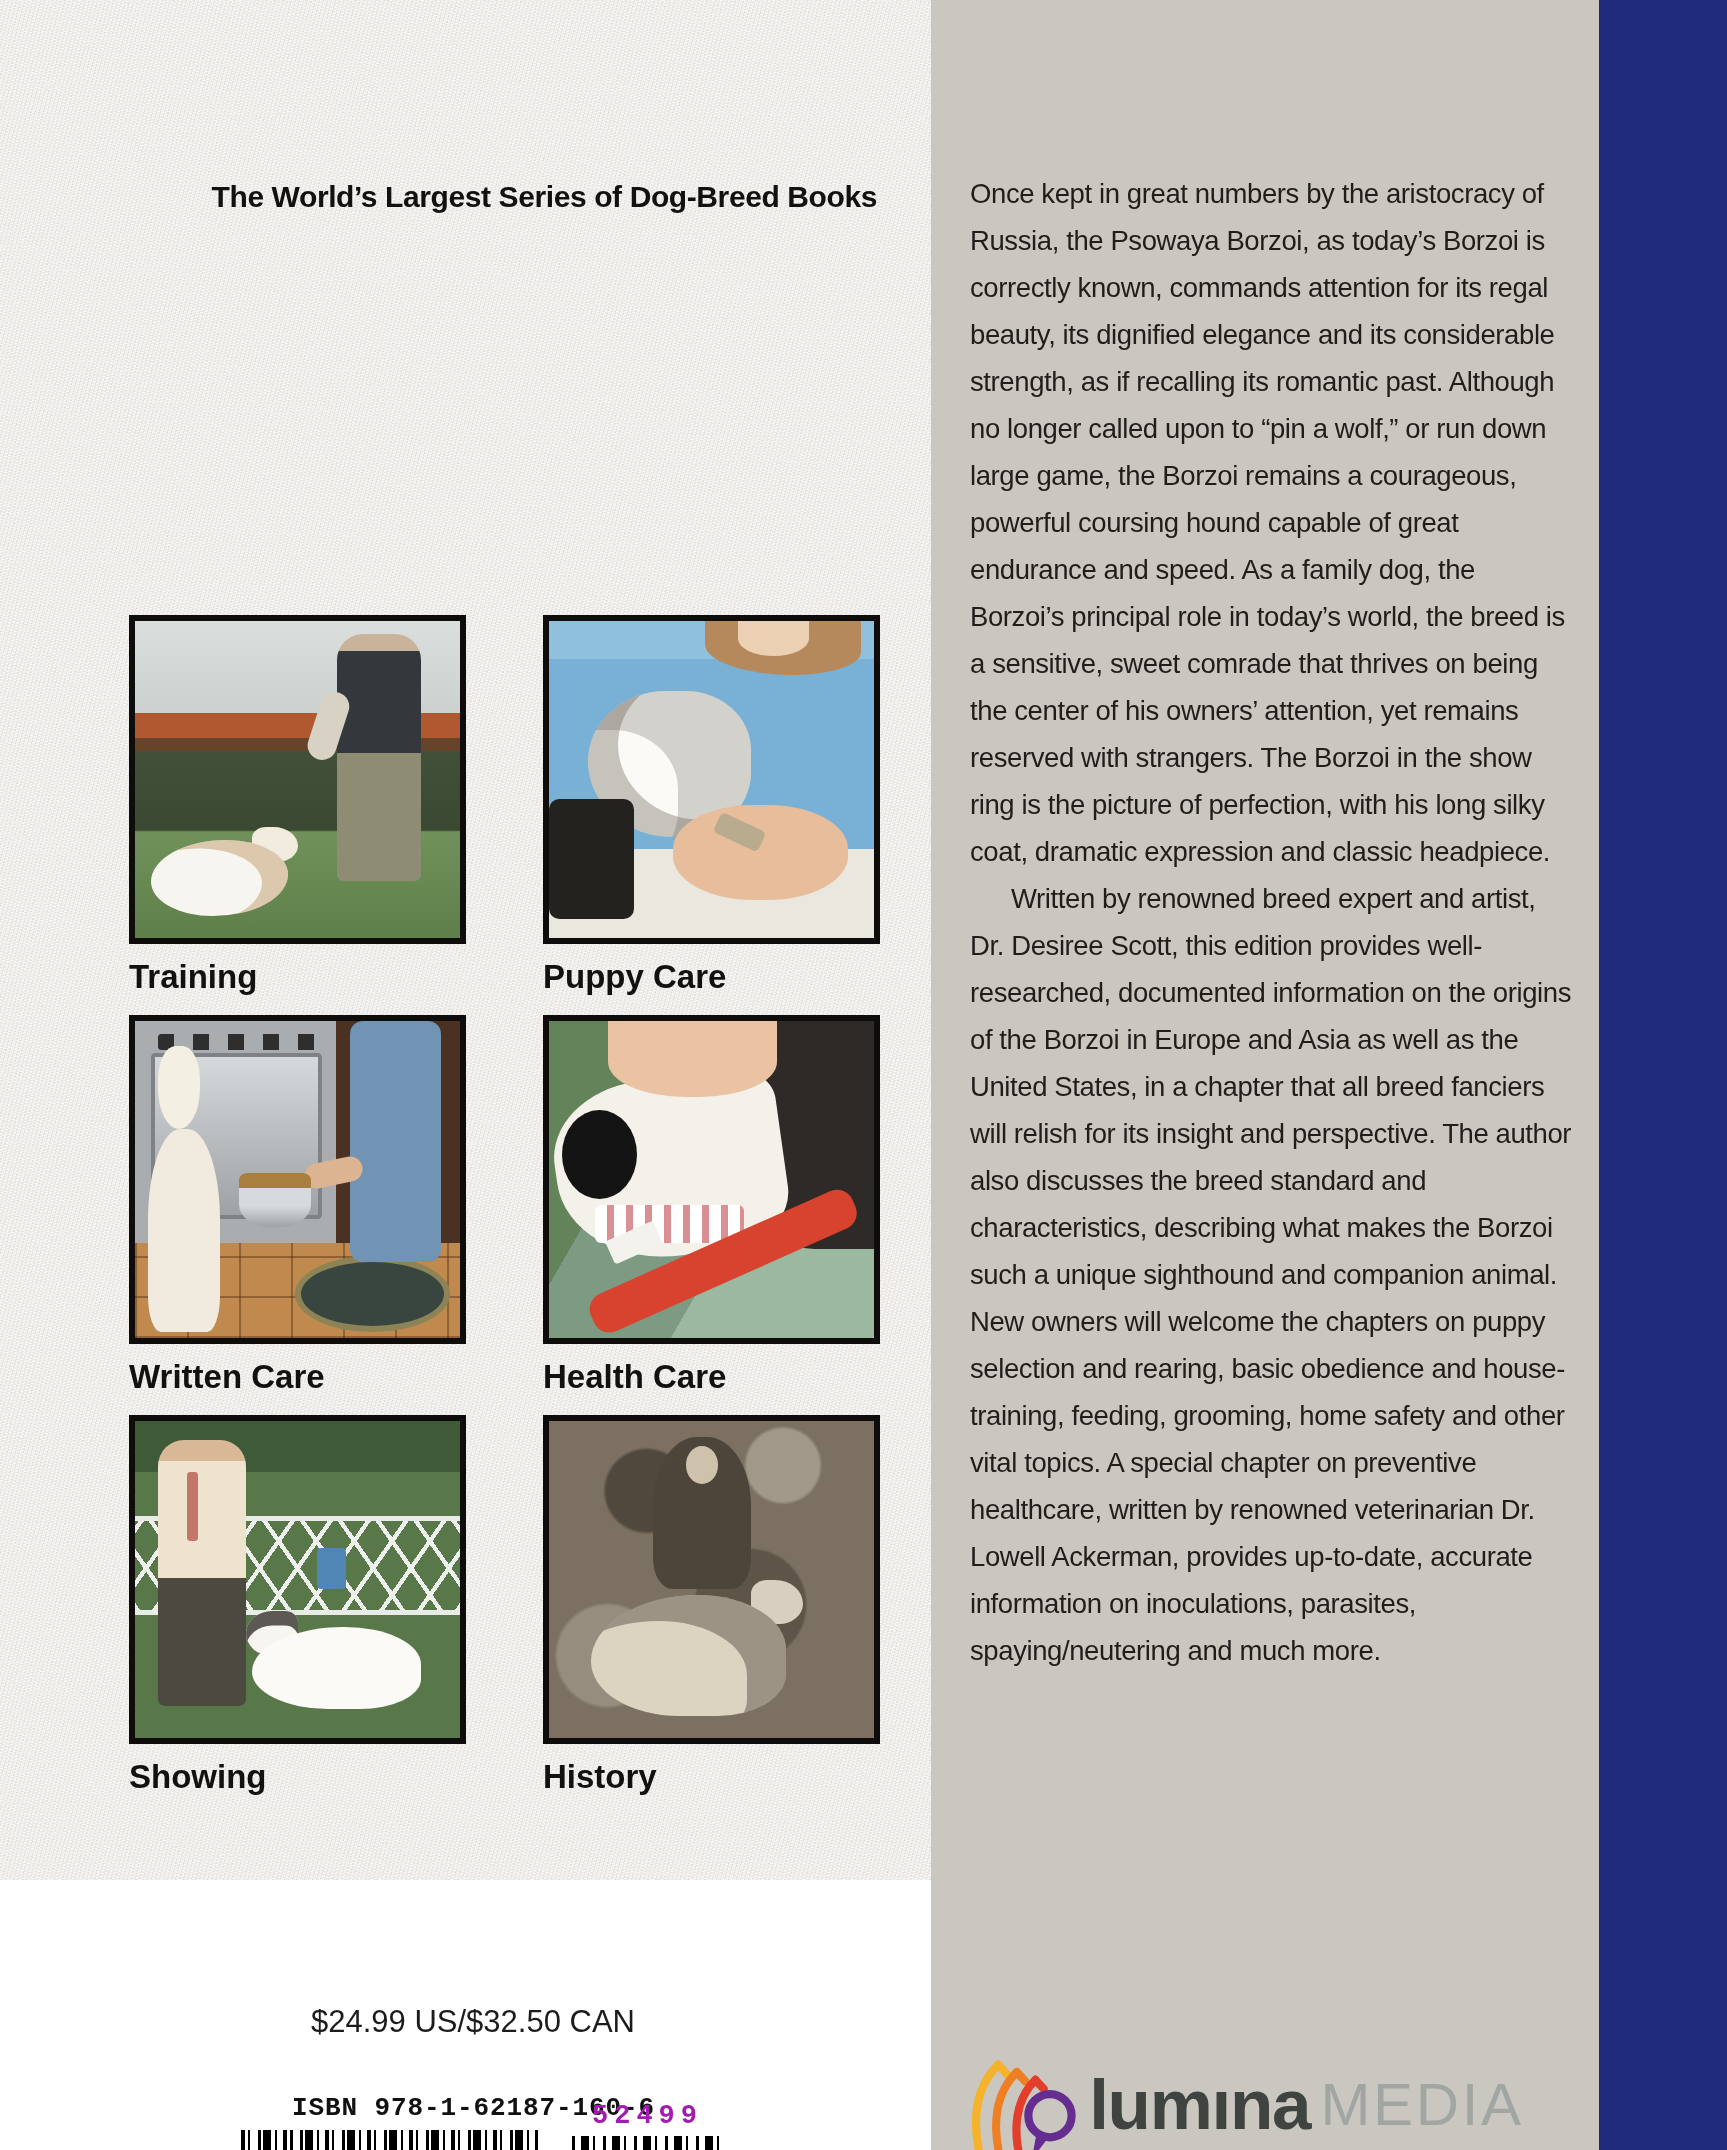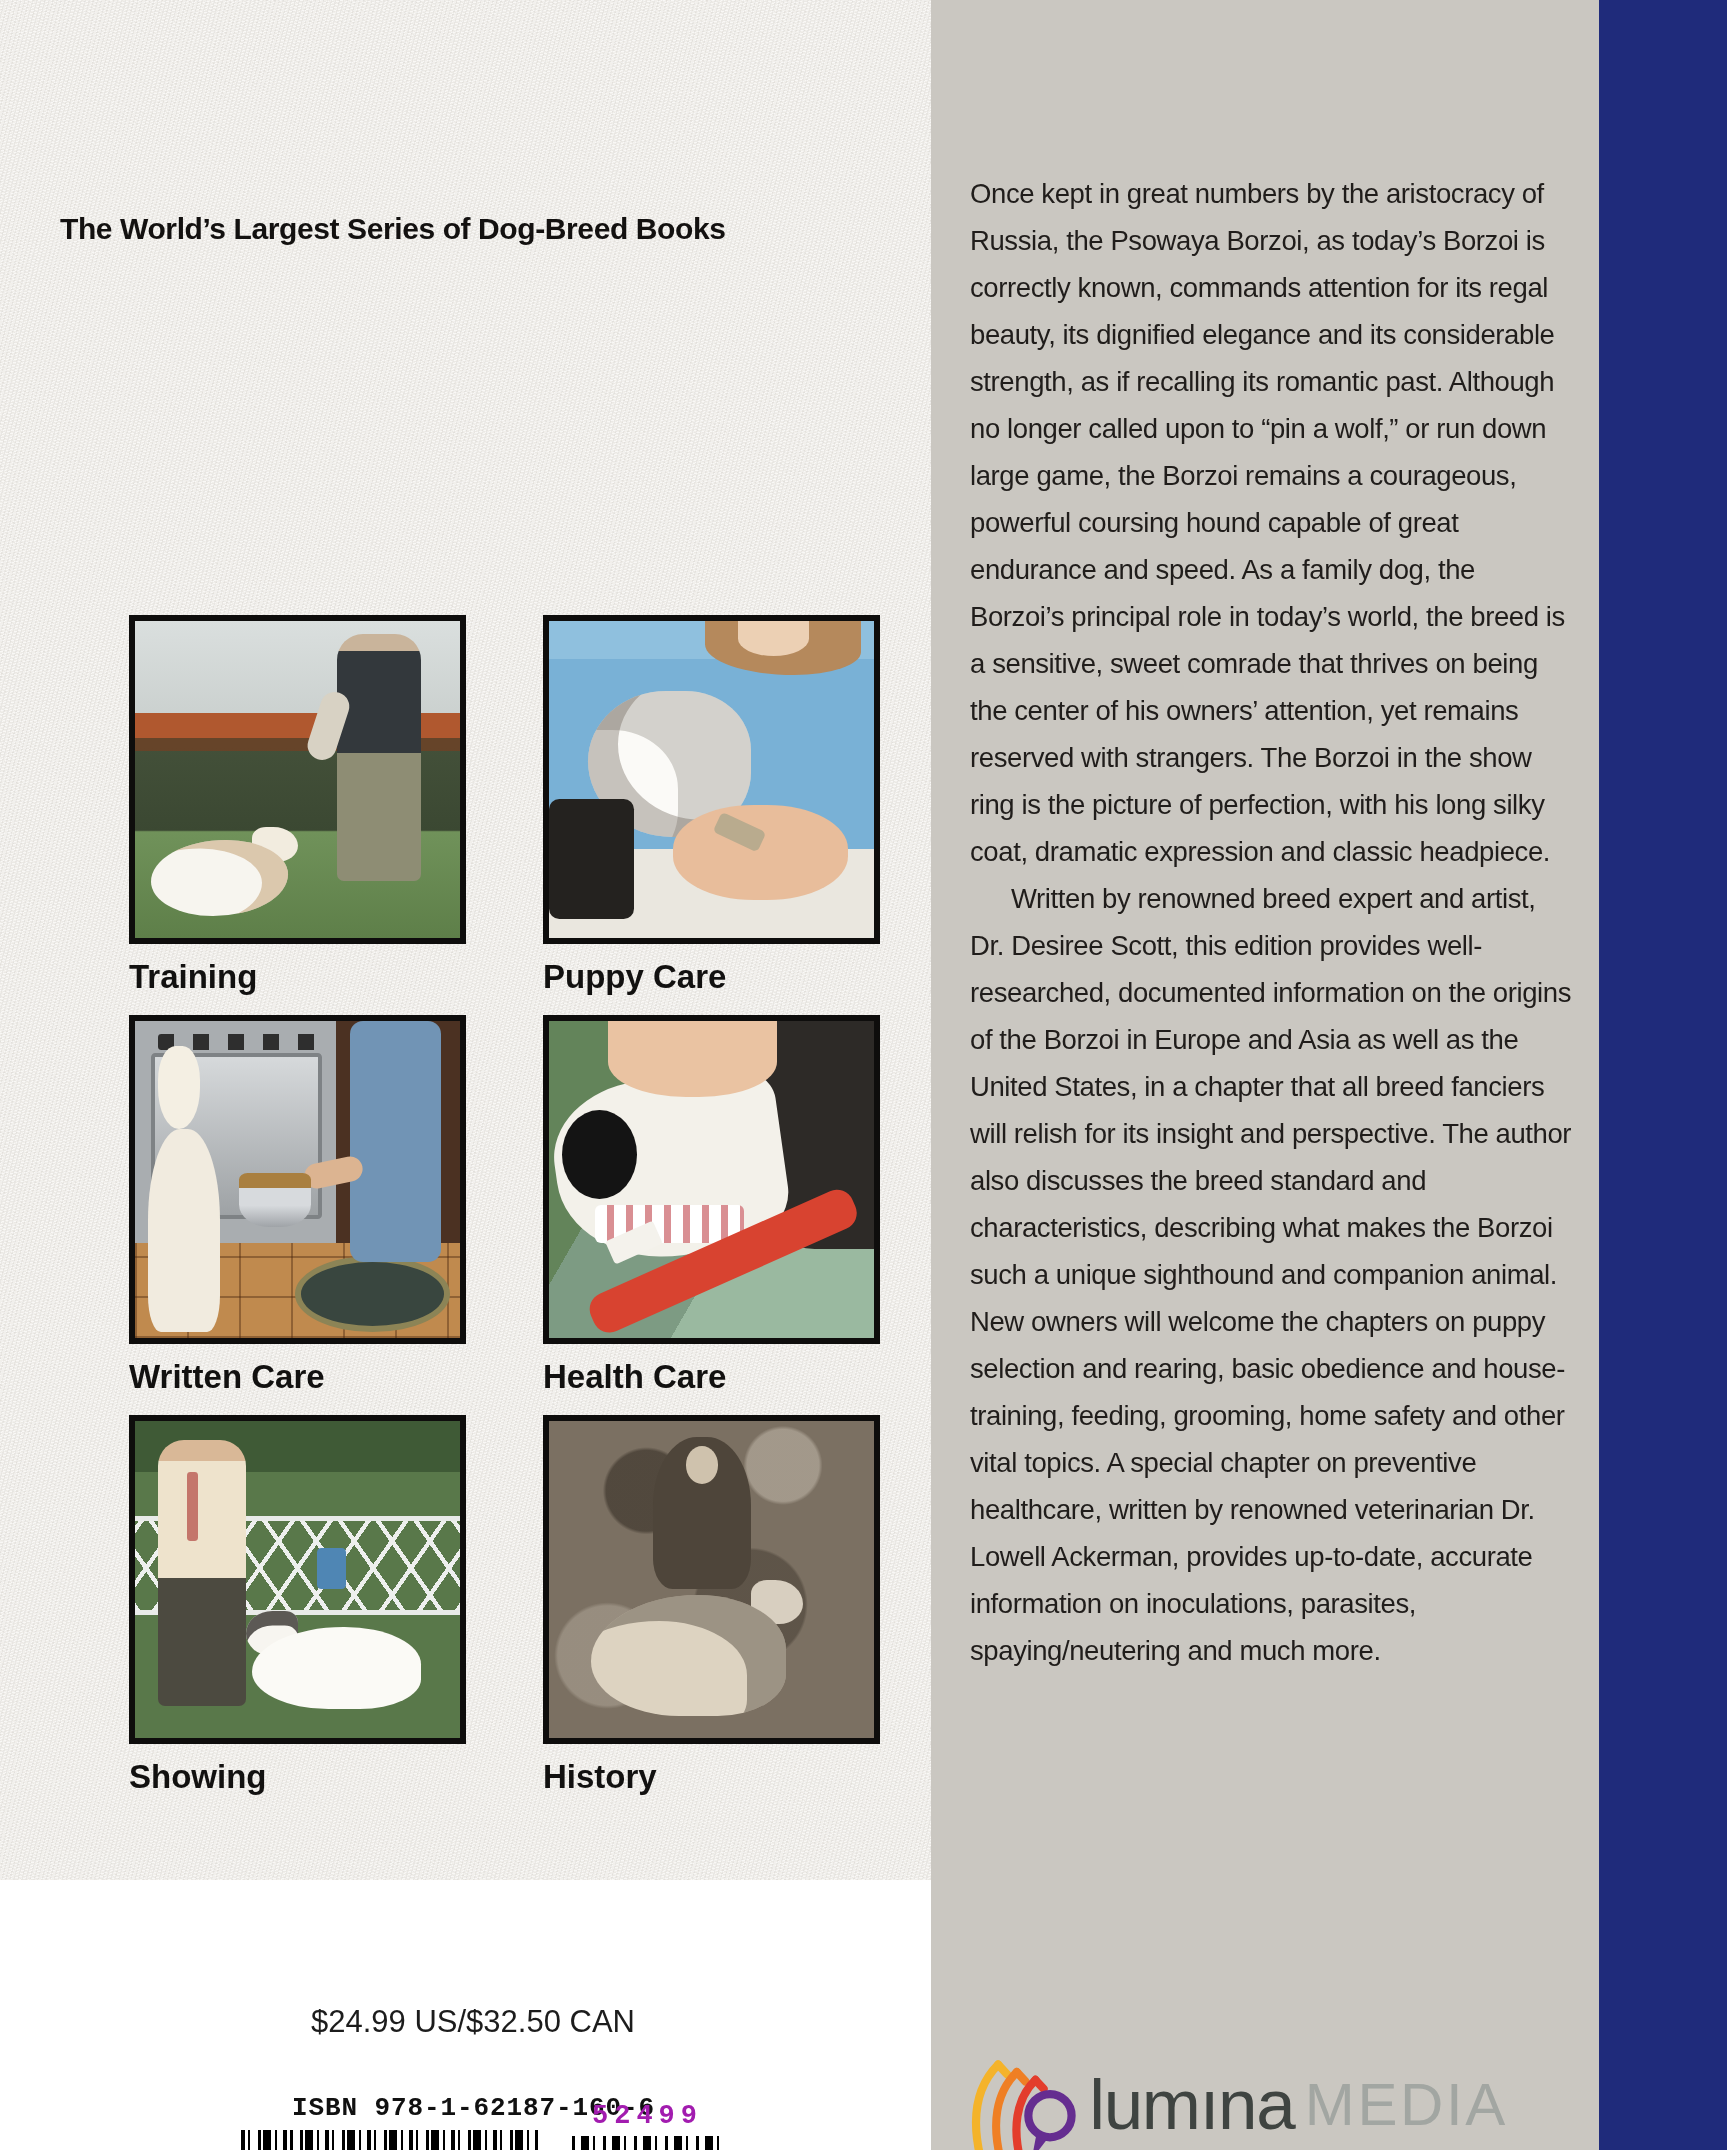--- a/index.html
+++ b/index.html
@@ -9,22 +9,22 @@
   
   .texture-panel{position:absolute;left:0;top:0;width:931px;height:1880px;background-color:#f1efeb;
     background-image:
       repeating-linear-gradient(105deg, rgba(120,115,108,0.07) 0 1.3px, rgba(255,255,255,0) 1.3px 3.9px),
       repeating-linear-gradient(22deg,  rgba(140,135,128,0.06) 0 0.9px, rgba(255,255,255,0) 0.9px 3px),
       repeating-linear-gradient(165deg, rgba(255,255,255,0.55) 0 0.9px, rgba(0,0,0,0) 0.9px 2.6px);}
   .gray-panel{position:absolute;left:931px;top:0;width:668px;height:2478px;background:#cac7c1;}
   .blue-stripe{position:absolute;left:1599px;top:0;width:129px;height:2478px;background:#1f2b7b;}
 
   
-  .tagline{position:absolute;left:60px;top:180px;width:817px;text-align:left;
-           font-size:30px;font-weight:bold;letter-spacing:-0.4px;color:#131110;margin-top:32px;}
+  .tagline{position:absolute;left:60px;top:180px;width:817px;text-align:right;
+           font-size:30px;font-weight:bold;letter-spacing:-0.4px;color:#131110;}
   .book-title{position:absolute;left:0;top:297px;width:931px;text-align:center;
               font-size:92px;font-weight:bold;letter-spacing:-1.7px;color:#2c3b90;}
 
   
   .photo{position:absolute;width:325px;height:317px;border:6.9px solid #0e0d0c;overflow:hidden;background:#d8d8d4;}
   .pos-a1{left:129px;top:615px;} .pos-b1{left:543px;top:615px;}
   .pos-a2{left:129px;top:1015px;} .pos-b2{left:543px;top:1015px;}
   .pos-a3{left:129px;top:1415px;} .pos-b3{left:543px;top:1415px;}
   .caption{position:absolute;width:339px;font-size:33px;font-weight:bold;color:#121110;}
   .cap-a1{left:129px;top:958px;} .cap-b1{left:543px;top:958px;}
@@ -117,21 +117,21 @@
         #fff 20px 22.4px,#000 22.4px 30px,#fff 30px 34px,#000 34px 36px,#fff 36px 42px);}
   .supp-num{position:absolute;left:348px;top:11.2px;width:151px;text-align:center;color:#a21caf;
       font-family:"Liberation Mono", monospace;font-weight:bold;font-size:27px;letter-spacing:6px;}
   .bars-supp{position:absolute;left:348px;top:46px;width:151px;height:194px;
       background:repeating-linear-gradient(90deg,
         #000 0 3.4px,#fff 3.4px 9.5px,#000 9.5px 17px,#fff 17px 20.6px,#000 20.6px 23px,#fff 23px 31px);}
 
   
   .logo{position:absolute;left:966px;top:2043px;display:flex;align-items:center;}
   .logo-mark{width:112px;height:123px;}
-  .logo-word{font-size:71px;font-weight:normal;color:#3f4441;letter-spacing:-1.3px;margin-left:11.2px;}
+  .logo-word{font-size:71px;font-weight:bold;color:#3f4441;letter-spacing:-1.3px;margin-left:11.2px;}
   .logo-word2{font-size:60px;font-weight:400;color:#a2a6a2;letter-spacing:2.6px;margin-left:10.3px;}
 
   
   .body-copy{position:absolute;left:970px;top:170px;width:606px;font-size:27.5px;line-height:47px;
       letter-spacing:-0.4px;color:#201d1b;}
   .body-copy p{margin:0;}
   .body-copy p.indent{text-indent:41px;}
 </style>
 </head>
 <body>

